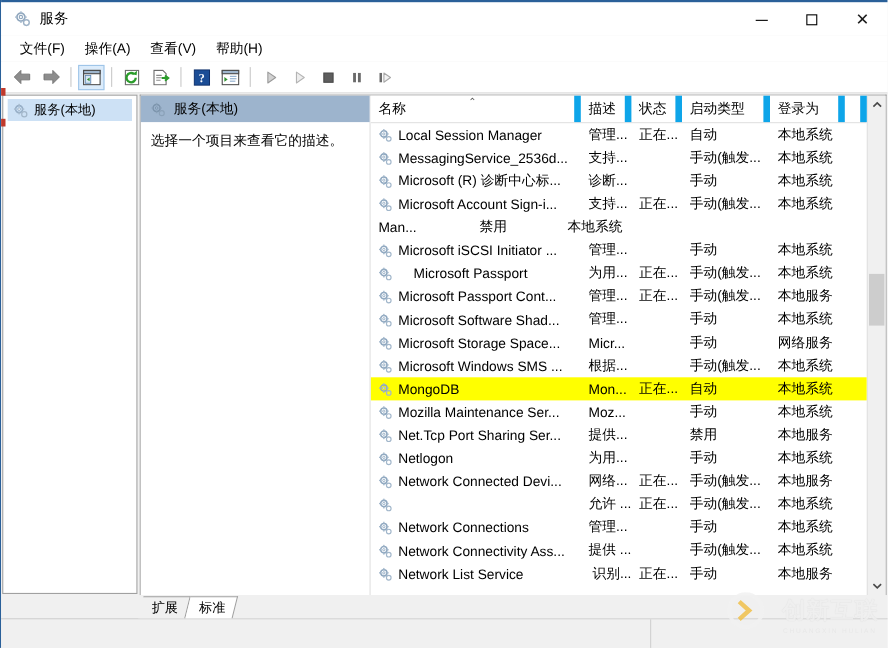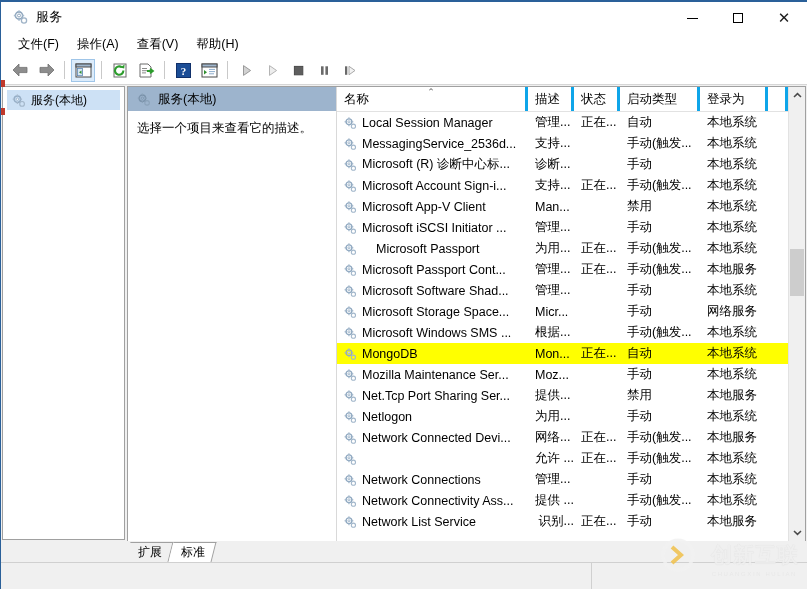--- a/index.html
+++ b/index.html
@@ -203,21 +203,21 @@
     flex: none;
     border-bottom: 1px solid #e2e2e2;
     position: relative;
   }
   .hcell {
     display: flex;
     align-items: center;
     font-size: 12.5px;
     padding-left: 7px;
     box-sizing: border-box;
-    border-right: 3px solid #0ea5e9;
+    border-right: 6px solid #0ea5e9;
     cursor: default;
     position: relative;
     white-space: nowrap;
   }
   .sort-caret {
     position: absolute;
     left: 50%;
     top: 1px;
     transform: translateX(-50%);
     font-size: 9px;
@@ -623,34 +623,20 @@
                     </svg></span>
                   <span class="nm">Microsoft Account Sign-i...</span>
                 </div>
                 <div class="cell " style="flex: 0 0 46px; width: 46px;">支持...</div>
                 <div class="cell " style="flex: 0 0 46px; width: 46px;">正在...</div>
                 <div class="cell " style="flex: 0 0 80px; width: 80px;">手动(触发...</div>
                 <div class="cell " style="flex: 0 0 68px; width: 68px;">本地系统</div>
                 <div class="cell " style="flex: 0 0 20px; width: 20px;"></div>
               </div>
               <div class="row">
-                <div class="cell name" style="flex: 1 1 auto; width: 180px;">
-                  <span style="line-height: 0;"><svg width="14" height="14" viewBox="0 0 16 16">
-                      <circle cx="6.8" cy="6.6" r="3.3" fill="none" stroke="#8fa8c0" stroke-width="1.6"></circle>
-                      <circle cx="6.8" cy="6.6" r="1.2" fill="#ffffff" stroke="#8fa8c0" stroke-width="0.9"></circle>
-                      <g fill="#a2b7cb">
-                        <rect x="6.1" y="1.5" width="1.4" height="1.9"></rect>
-                        <rect x="6.1" y="9.8" width="1.4" height="1.9"></rect>
-                        <rect x="1.8" y="5.9" width="1.9" height="1.4"></rect>
-                        <rect x="9.9" y="5.9" width="1.9" height="1.4"></rect>
-                      </g>
-                      <circle cx="11.9" cy="11.7" r="2.4" fill="none" stroke="#a2b7cb" stroke-width="1.2"></circle>
-                    </svg></span>
-                  <span class="nm">Microsoft App-V Client</span>
-                </div>
                 <div class="cell " style="flex: 0 0 46px; width: 46px;">Man...</div>
                 <div class="cell " style="flex: 0 0 46px; width: 46px;"></div>
                 <div class="cell " style="flex: 0 0 80px; width: 80px;">禁用</div>
                 <div class="cell " style="flex: 0 0 68px; width: 68px;">本地系统</div>
                 <div class="cell " style="flex: 0 0 20px; width: 20px;"></div>
               </div>
               <div class="row">
                 <div class="cell name" style="flex: 1 1 auto; width: 180px;">
                   <span style="line-height: 0;"><svg width="14" height="14" viewBox="0 0 16 16">
                       <circle cx="6.8" cy="6.6" r="3.3" fill="none" stroke="#8fa8c0" stroke-width="1.6"></circle>

